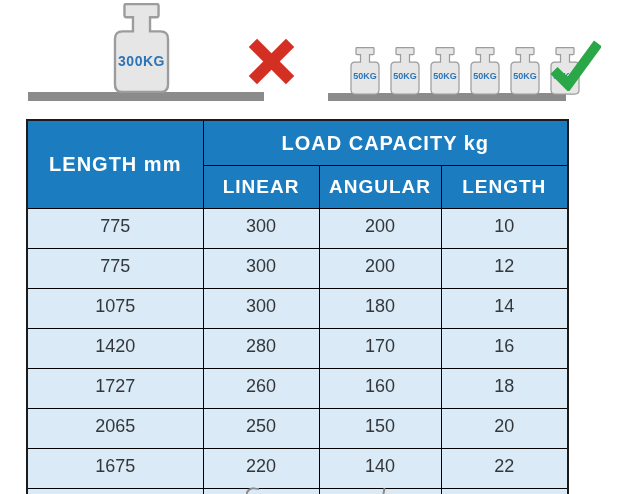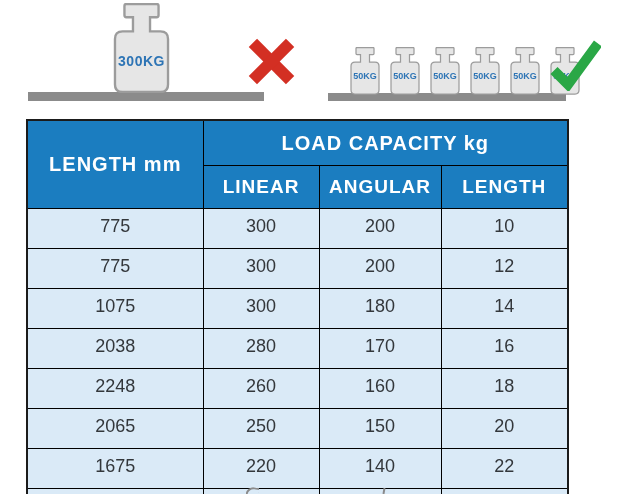--- a/index.html
+++ b/index.html
@@ -143,27 +143,27 @@
           <td class="cell-low">200</td>
           <td>12</td>
         </tr>
         <tr>
           <td>1075</td>
           <td>300</td>
           <td class="cell-low">180</td>
           <td>14</td>
         </tr>
         <tr>
-          <td>2038</td>
+          <td>1420</td>
           <td>280</td>
           <td class="cell-low">170</td>
           <td>16</td>
         </tr>
         <tr>
-          <td>2248</td>
+          <td>1727</td>
           <td>260</td>
           <td class="cell-low">160</td>
           <td>18</td>
         </tr>
         <tr>
           <td>2065</td>
           <td>250</td>
           <td class="cell-low">150</td>
           <td>20</td>
         </tr>

